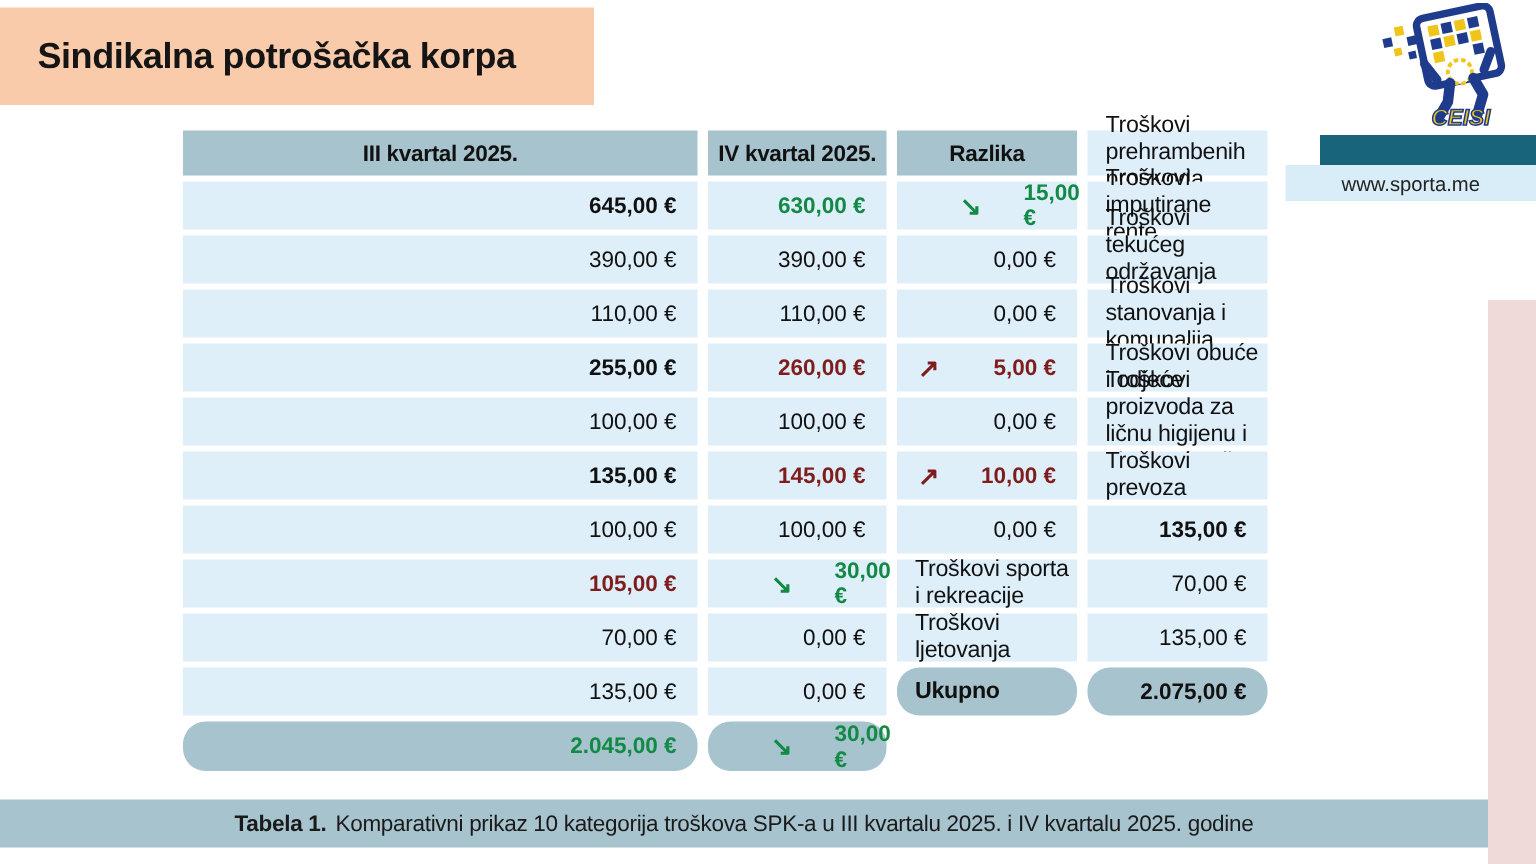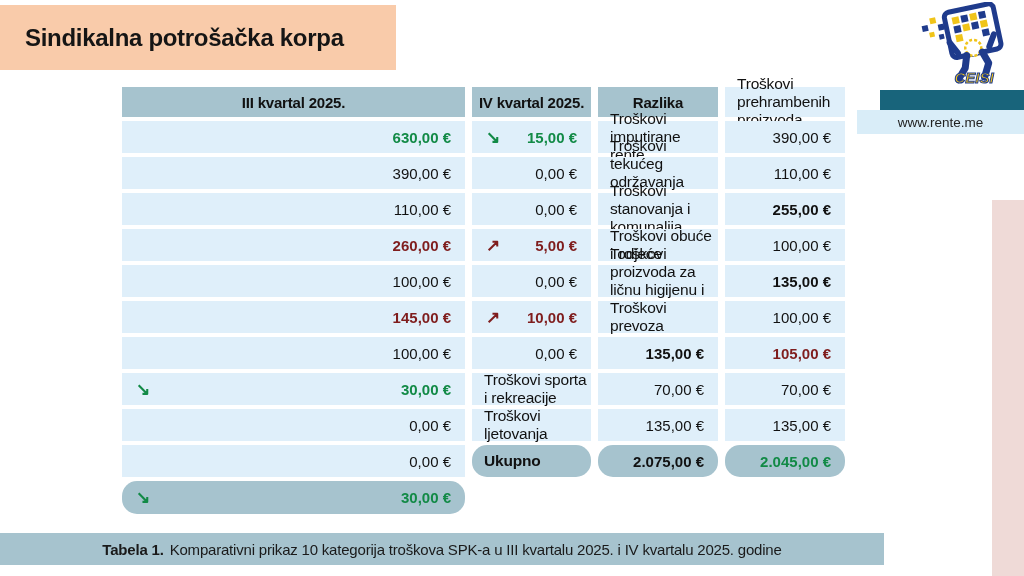--- a/index.html
+++ b/index.html
@@ -33,28 +33,28 @@
     grid-template-rows:30px repeat(10, 32px) 33px;
     column-gap:7px; row-gap:4px;
   }
   .cell { display:flex; align-items:center; font-size:15px; background:#dfeffa; }
   .hdr { background:#a6c3ce; font-weight:bold; justify-content:center; font-size:15px; letter-spacing:-0.2px; }
   .cat { padding-left:12px; font-size:15.5px; letter-spacing:-0.2px; }
   .val { justify-content:flex-end; padding-right:14px; }
   .diff { justify-content:space-between; padding:0 14px; }
   .diff .spacer { width:18px; }
   .b { font-weight:bold; }
-  .green { color:#128a46; }
+  .green { color:#128a46;padding-left:28px; }
   .red { color:#7f1d1d; }
   .arrow { font-size:17px; font-weight:bold; line-height:1; }
   .total-row { background:#a6c3ce; font-weight:bold;border-radius:15px; }
 
   
   .caption {
-    position:absolute; left:0; top:533px; width:884px; height:32px;
+    position:absolute; left:0; top:533px; width:992px; height:32px;
     background:#a6c3ce; display:flex; align-items:center; justify-content:center;
     font-size:15px; letter-spacing:-0.2px; color:#1a1a1a;
   }
   .caption .cap-label { font-weight:bold; margin-right:6px; }
 </style>
 </head>
 <body>
 
 <div class="title-box">
   <h1>Sindikalna potrošačka korpa</h1>
@@ -87,31 +87,32 @@
       <path d="M44 52 L40 64 L31 74" stroke="#1f3b8c" stroke-width="7" fill="none" stroke-linecap="round" stroke-linejoin="round"></path>
       <path d="M60 52 L64 64 L57 77" stroke="#1f3b8c" stroke-width="7" fill="none" stroke-linecap="round" stroke-linejoin="round"></path>
       <path d="M36 48 L30 36" stroke="#1f3b8c" stroke-width="6" fill="none" stroke-linecap="round"></path>
       <path d="M68 48 L75 37" stroke="#1f3b8c" stroke-width="6" fill="none" stroke-linecap="round"></path>
     </g>
     <text x="54" y="81" font-size="15" font-weight="bold" font-style="italic" text-anchor="middle" fill="#f0c419" stroke="#1f3b8c" stroke-width="1">CEISI</text>
   </svg>
 </div>
 <div class="teal-bar"></div>
 <div class="site-bar">
-  <span>www.rente.me</span>
+  <span>www.sporta.me</span>
 </div>
 <div class="pink-strip"></div>
 
 <div class="grid">
 
   <div class="cell hdr">III kvartal 2025.</div>
   <div class="cell hdr">IV kvartal 2025.</div>
   <div class="cell hdr">Razlika</div>
 
   <div class="cell cat">Troškovi prehrambenih proizvoda</div>
+  <div class="cell val b">645,00 €</div>
   <div class="cell val b green">630,00 €</div>
   <div class="cell diff">
     <span class="arrow green">↘</span>
     <span class="b green">15,00 €</span>
   </div>
 
   <div class="cell cat">Troškovi imputirane rente</div>
   <div class="cell val">390,00 €</div>
   <div class="cell val">390,00 €</div>
   <div class="cell diff">

